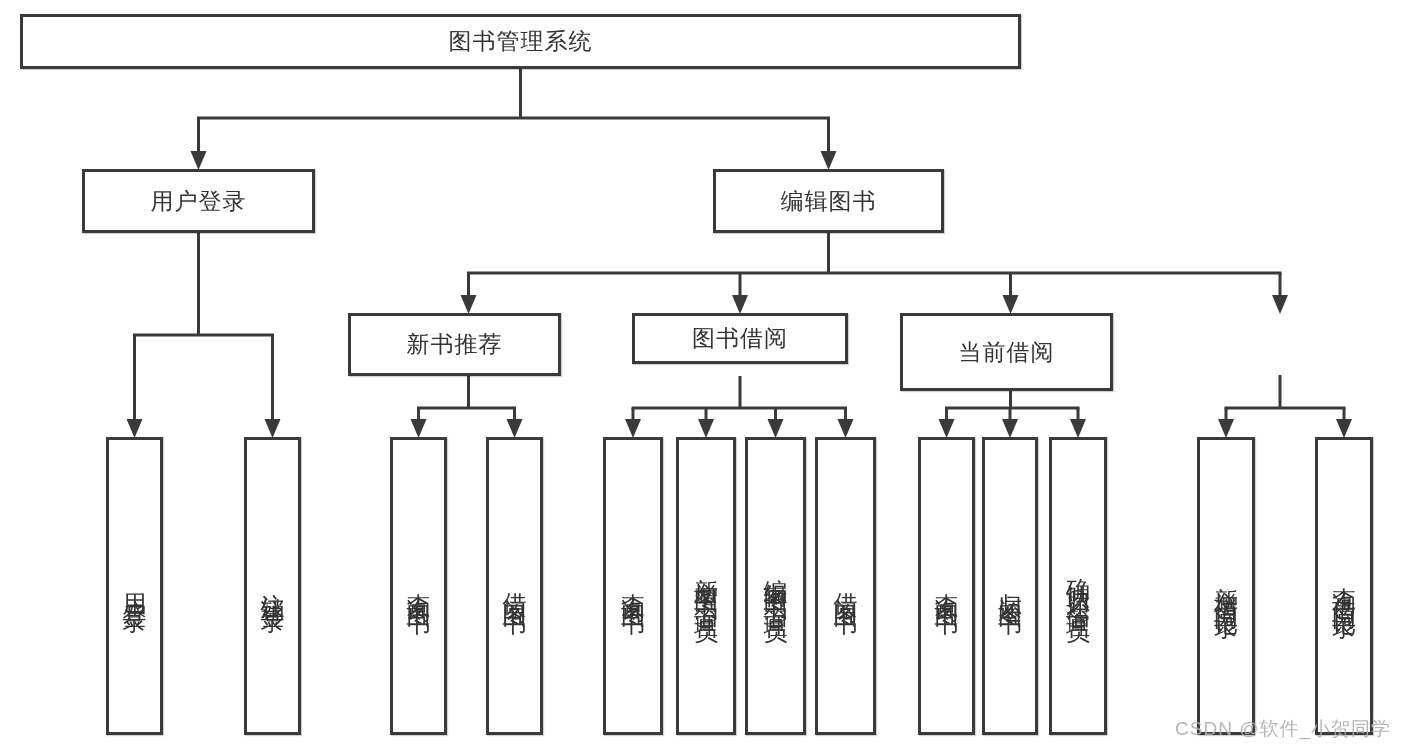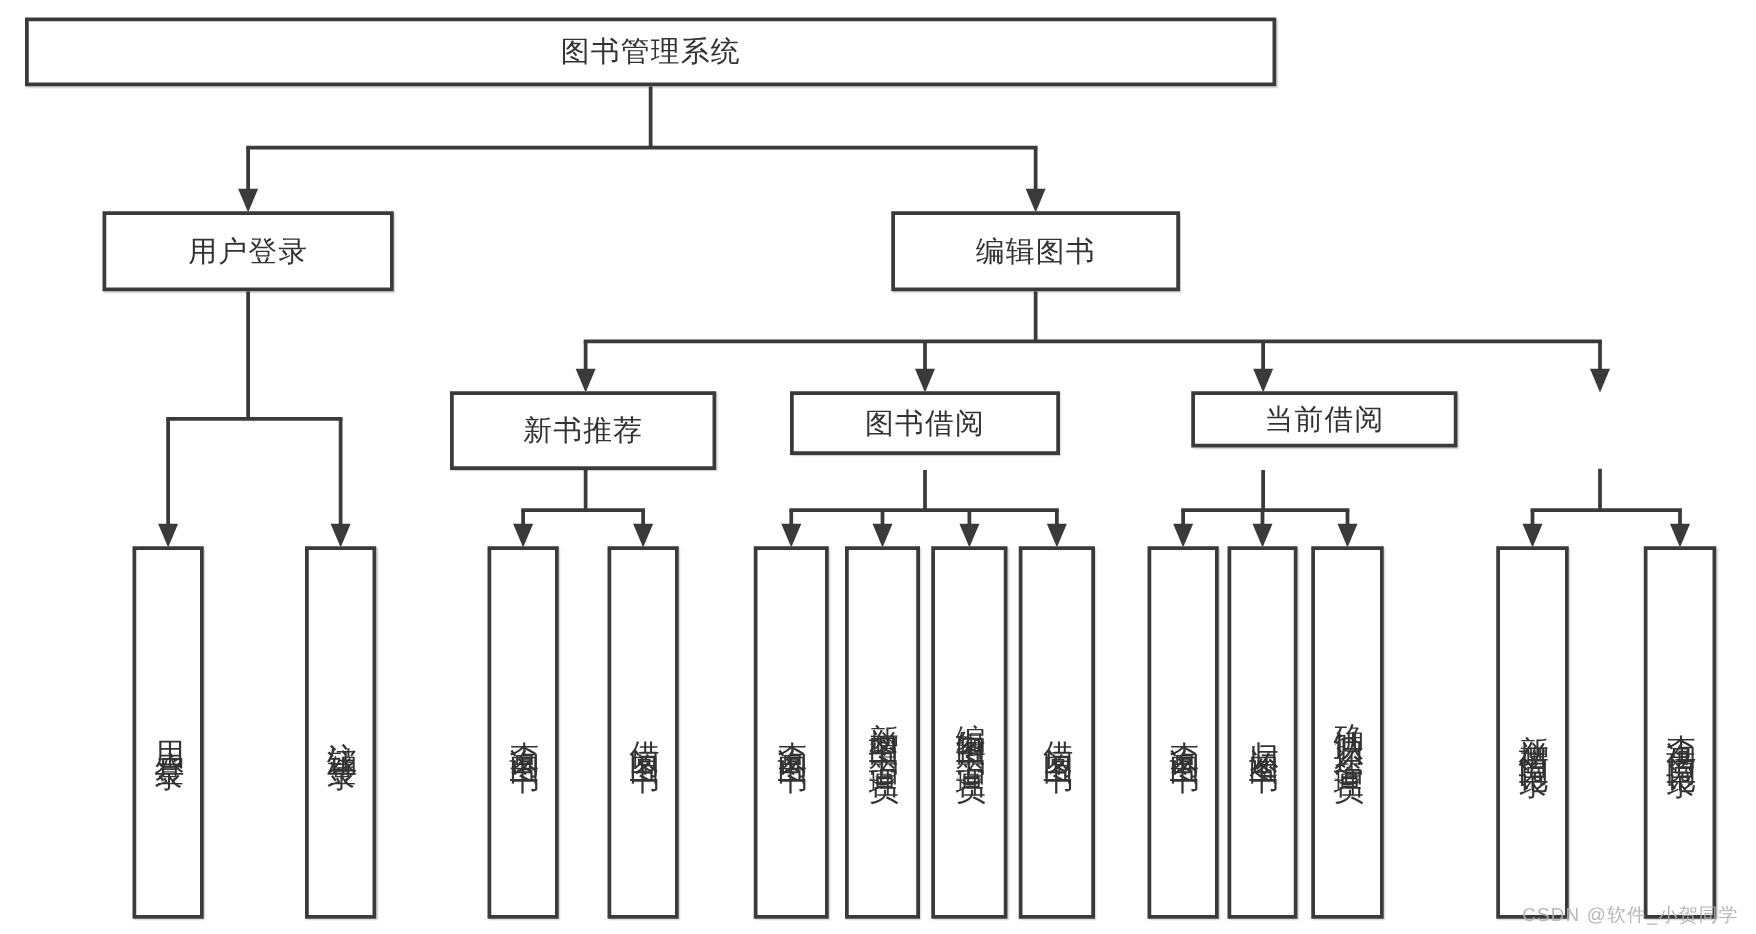--- a/index.html
+++ b/index.html
@@ -15,21 +15,21 @@
     display:flex;align-items:center;justify-content:center;
     box-shadow:1px 1px 1px rgba(0,0,0,0.18);
   }
   .node.h{font-size:23px;letter-spacing:1px;white-space:nowrap;}
   .node.v{
     writing-mode:vertical-rl;text-orientation:mixed;
     font-size:24px;letter-spacing:6px;line-height:1;
   }
   #watermark{
     position:absolute;right:14px;bottom:5px;z-index:3;
-    font-size:15px;letter-spacing:1px;
+    font-size:19px;letter-spacing:1px;
     color:#b0b0b0;opacity:0.92;white-space:nowrap;
   }
 </style>
 </head>
 <body>
 
 <div id="diagram">
   <svg id="wires" width="1405" height="747" xmlns="http://www.w3.org/2000/svg">
       <line x1="520.5" y1="69" x2="520.5" y2="118" stroke="#3a3a3a" stroke-width="3"></line>
       <line x1="197" y1="118" x2="830" y2="118" stroke="#3a3a3a" stroke-width="3"></line>
@@ -88,27 +88,27 @@
   <div id="watermark" style="color: rgb(176, 176, 176);">CSDN @软件_小贺同学</div>
 <div class="node h" style="left: 20px; top: 14px; width: 1001px; height: 55px; border-color: rgb(58, 58, 58); color: rgb(51, 51, 51);">
       <span>图书管理系统</span>
     </div>
     <div class="node h" style="left: 82px; top: 169px; width: 233px; height: 64px; border-color: rgb(58, 58, 58); color: rgb(51, 51, 51);">
       <span>用户登录</span>
     </div>
     <div class="node h" style="left: 713px; top: 169px; width: 231px; height: 64px; border-color: rgb(58, 58, 58); color: rgb(51, 51, 51);">
       <span>编辑图书</span>
     </div>
-    <div class="node h" style="left: 360px; top: 313px; width: 213px; height: 63px; border-color: rgb(58, 58, 58); color: rgb(51, 51, 51);">
+    <div class="node h" style="left: 348px; top: 313px; width: 213px; height: 63px; border-color: rgb(58, 58, 58); color: rgb(51, 51, 51);">
       <span>新书推荐</span>
     </div>
     <div class="node h" style="left: 632px; top: 313px; width: 216px; height: 51px; border-color: rgb(58, 58, 58); color: rgb(51, 51, 51);">
       <span>图书借阅</span>
     </div>
-    <div class="node h" style="left: 953px; top: 313px; width: 213px; height: 45px; border-color: rgb(58, 58, 58); color: rgb(51, 51, 51);">
+    <div class="node h" style="left: 900px; top: 313px; width: 213px; height: 78px; border-color: rgb(58, 58, 58); color: rgb(51, 51, 51);">
       <span>当前借阅</span>
     </div>
     <div class="node v" style="left: 106px; top: 437px; width: 57px; height: 298px; border-color: rgb(58, 58, 58); color: rgb(51, 51, 51);">
       <span>用户登录</span>
     </div>
     <div class="node v" style="left: 244px; top: 437px; width: 57px; height: 298px; border-color: rgb(58, 58, 58); color: rgb(51, 51, 51);">
       <span>注销登录</span>
     </div>
     <div class="node v" style="left: 390px; top: 437px; width: 57px; height: 298px; border-color: rgb(58, 58, 58); color: rgb(51, 51, 51);">
       <span>查询图书</span>

